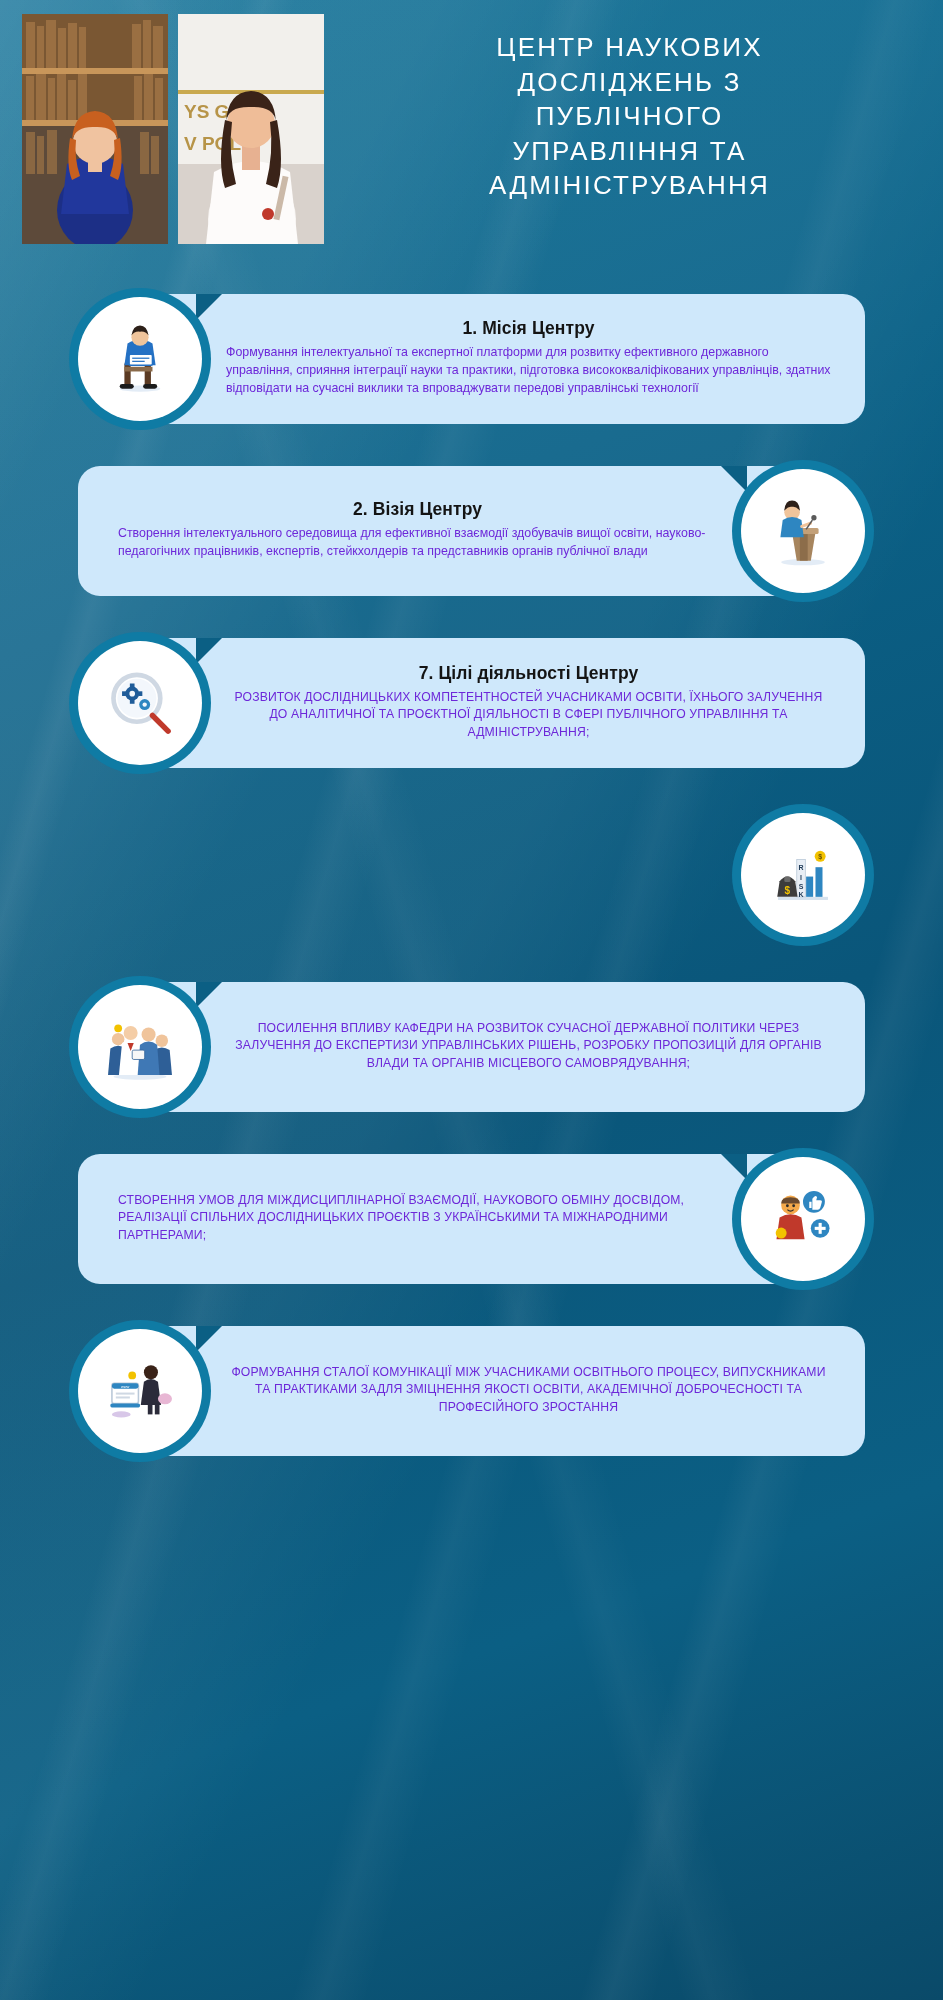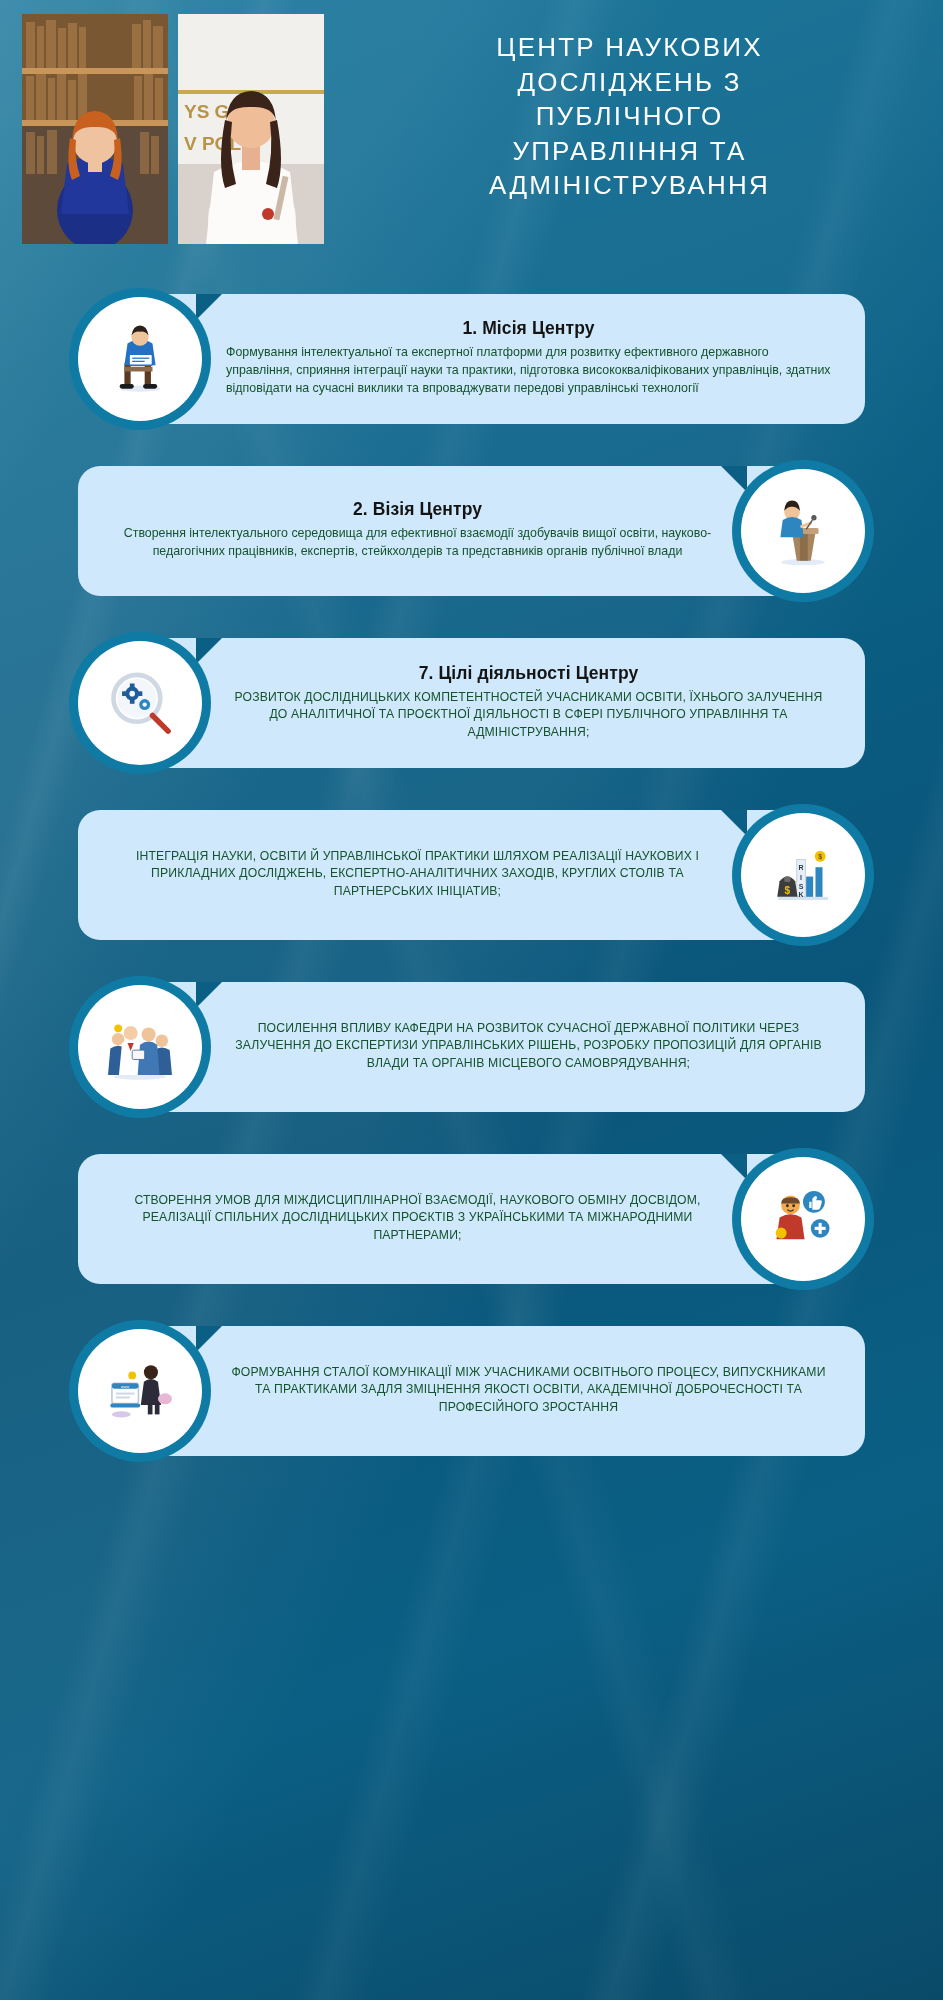--- a/index.html
+++ b/index.html
@@ -134,30 +134,30 @@
     margin-bottom: 5px;
     text-align: center;
     letter-spacing: .1px;
   }
   .row.left  .panel h2 { text-align: center; }
   .row.right .panel h2 { text-align: center; }
 
   .panel p {
     font-size: 12.4px;
     line-height: 1.45;
-    color: #14532d;
+    color: #6d28d9;
     text-align: center;
   }
   .panel p.caps {
     font-size: 12.2px;
     letter-spacing: .15px;
     line-height: 1.42;
   }
   .row.left  .panel p { text-align: left; }
-  .row.right .panel p { text-align: center; }
+  .row.right .panel p { text-align: left; }
   .row.left  .panel p.center-blk { text-align: center; }
 
   
   .footer {
     position: relative;
     z-index: 3;
     text-align: center;
     padding: 34px 20px 0 20px;
   }
   .footer-line {
@@ -359,23 +359,20 @@
           <text x="47.5" y="56" font-family="Liberation Sans, sans-serif" font-size="9" font-weight="bold" fill="#1f3a57" text-anchor="middle">I</text>
           <text x="47.5" y="68" font-family="Liberation Sans, sans-serif" font-size="9" font-weight="bold" fill="#1f3a57" text-anchor="middle">S</text>
           <text x="47.5" y="78" font-family="Liberation Sans, sans-serif" font-size="9" font-weight="bold" fill="#1f3a57" text-anchor="middle">K</text>
           <path d="M20 58 q10 -12 20 0 l3 20 h-26 z" fill="#3c3c3c"></path>
           <rect x="26" y="52" width="8" height="7" rx="2" fill="#6a6a6a"></rect>
           <text x="30" y="74" font-family="Liberation Sans, sans-serif" font-size="13" font-weight="bold" fill="#f2c200" text-anchor="middle">$</text>
           <circle cx="72" cy="26" r="7" fill="#f2c200"></circle>
           <text x="72" y="30" font-family="Liberation Sans, sans-serif" font-size="9" font-weight="bold" fill="#6b5200" text-anchor="middle">$</text>
         </svg>
       </div>
-      <div class="panel">
-        <p class="caps">ІНТЕГРАЦІЯ НАУКИ, ОСВІТИ Й УПРАВЛІНСЬКОЇ ПРАКТИКИ ШЛЯХОМ РЕАЛІЗАЦІЇ НАУКОВИХ І ПРИКЛАДНИХ ДОСЛІДЖЕНЬ, ЕКСПЕРТНО-АНАЛІТИЧНИХ ЗАХОДІВ, КРУГЛИХ СТОЛІВ ТА ПАРТНЕРСЬКИХ ІНІЦІАТИВ;</p>
-      </div>
     </div>
 
     <div class="row left">
       <div class="bubble">
         <svg viewBox="0 0 100 100" aria-hidden="true">
           <ellipse cx="50" cy="88" rx="34" ry="4" fill="#e3ecf6"></ellipse>
           <g>
             <circle cx="22" cy="40" r="8" fill="#f0c49b"></circle>
             <path d="M12 52 q10 -7 20 0 l3 34 h-26 z" fill="#2e5f97"></path>
           </g>

